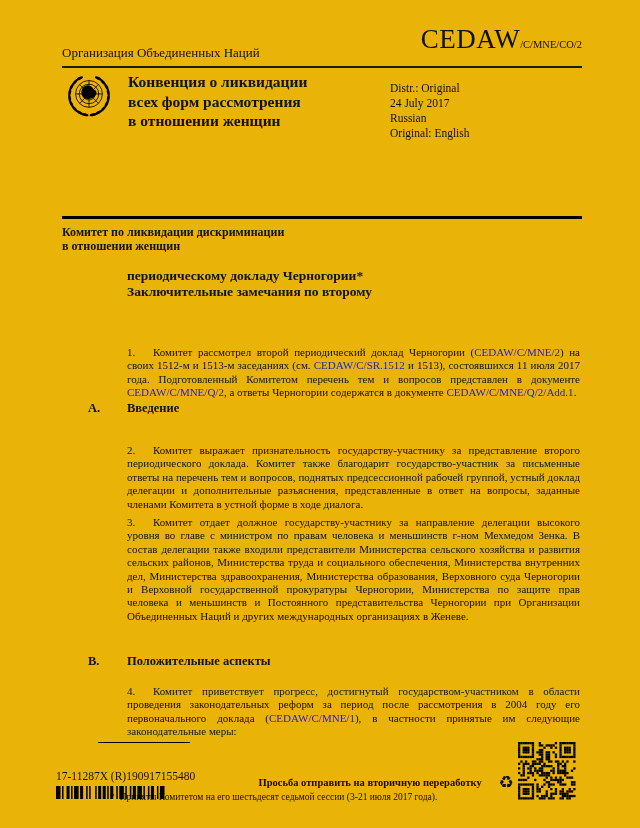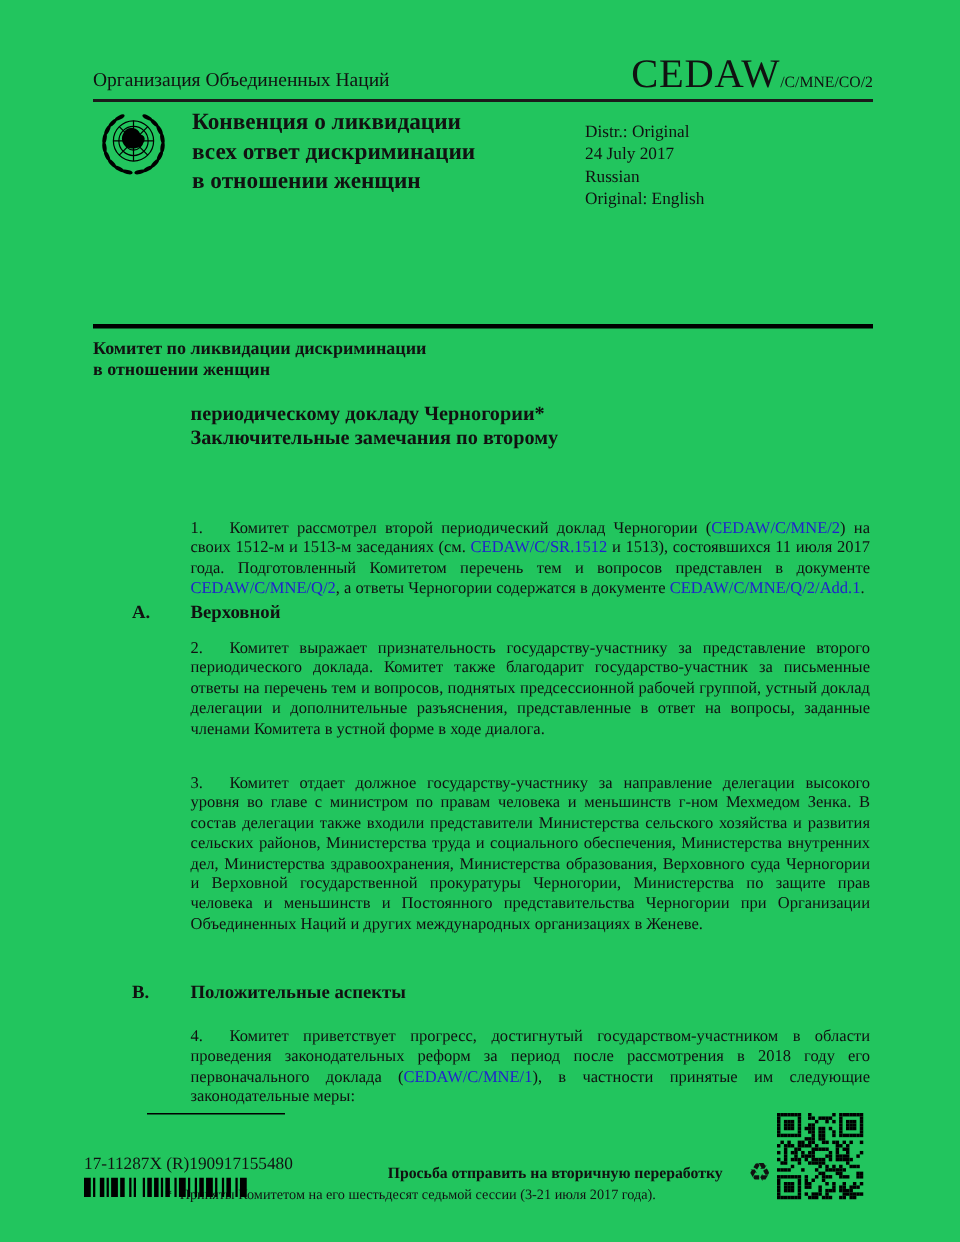--- a/index.html
+++ b/index.html
@@ -1,40 +1,40 @@
 <!DOCTYPE html>
 <html lang="ru" style="--link-color: #2222cc;"><head>
 <meta charset="utf-8">
 <style>
   html,body{margin:0;padding:0;background:#fff;}
   .page{
-    position:relative;width:640px;height:828px;background:#22c55e;overflow:hidden;
+    position:relative;width:640px;height:828px;background:#eab308;overflow:hidden;
     font-family:"Liberation Serif","DejaVu Serif",serif;color:#111;
   }
   .abs{position:absolute;}
 
   
   .org-name{left:62px;top:45px;font-size:13px;}
-  .doc-symbol{right:58px;top:34px;white-space:nowrap;}
+  .doc-symbol{right:58px;top:24px;white-space:nowrap;}
   .sym-main{font-size:27px;letter-spacing:0.5px;}
   .sym-suffix{font-size:10.5px;}
   .rule-top{left:62px;right:58px;top:66px;height:2px;background:#1b1b1b;}
 
   .emblem{left:63px;top:72px;width:52px;height:52px;}
   .conv-title{left:128px;top:72px;font-weight:bold;font-size:15.5px;line-height:19.5px;}
   .distr{left:390px;top:81px;font-size:11.5px;line-height:15px;}
 
   .rule-thick{left:62px;right:58px;top:216px;height:3px;background:#000;}
   .committee{left:62px;top:226px;font-weight:bold;font-size:12px;line-height:13.5px;}
 
   .doc-title{left:127px;top:268px;font-weight:bold;font-size:13.5px;line-height:16px;}
 
   .para{left:127px;width:453px;text-align:justify;font-size:11px;line-height:13.4px;}
   .para-num{display:inline-block;min-width:26px;}
-  .p1{top:312px;margin-top:34px;} .p2{top:426px;} .p3{top:516px;} .p4{top:685px;}
+  .p1{top:312px;margin-top:34px;} .p2{top:444px;} .p3{top:516px;} .p4{top:685px;}
 
   .heading{left:88px;font-weight:bold;font-size:12.5px;}
   .hA{top:401px;} .hB{top:654px;}
   .h-letter{display:inline-block;width:39px;}
 
   .doc-link{color:var(--link-color,#2222cc);text-decoration:none;}
 
   .footnote-rule{left:98px;top:742px;width:92px;height:1px;background:#000;}
   .footnote{left:110px;top:747px;font-size:9.5px;width:400px;margin-top:45px;}
   .fn-marker{margin-right:5px;}
@@ -88,21 +88,21 @@
           <ellipse cx="55.8" cy="32.3" rx="4.4" ry="1.7" transform="rotate(98.0 55.8 32.3)"></ellipse>
           <ellipse cx="55.7" cy="25.0" rx="4.4" ry="1.7" transform="rotate(80.5 55.7 25.0)"></ellipse>
           <ellipse cx="53.4" cy="18.1" rx="4.4" ry="1.7" transform="rotate(63.0 53.4 18.1)"></ellipse>
           <ellipse cx="49.1" cy="12.2" rx="4.4" ry="1.7" transform="rotate(45.5 49.1 12.2)"></ellipse>
           <ellipse cx="43.3" cy="7.8" rx="4.4" ry="1.7" transform="rotate(28.0 43.3 7.8)"></ellipse>
         </g>
     </svg>
   </div>
   <div class="abs conv-title">
     <div>Конвенция о ликвидации</div>
-    <div>всех ответ дискриминации</div>
+    <div>всех форм рассмотрения</div>
     <div>в отношении женщин</div>
   </div>
   <div class="abs distr">
     <div>Distr.: Original</div>
     <div>24 July 2017</div>
     <div>Russian</div>
     <div>Original: English</div>
   </div>
 
   <div class="abs rule-thick"></div>
@@ -114,37 +114,37 @@
   <div class="abs doc-title">
     <div>периодическому докладу Черногории*</div>
     <div>Заключительные замечания по второму</div>
   </div>
 
   <div class="abs para p1">
     <span class="para-num">1.</span><span><span>Комитет рассмотрел второй периодический доклад Черногории (</span><a class="doc-link" href="#">CEDAW/C/MNE/2</a><span>) на своих 1512-м и 1513-м заседаниях (см. </span><a class="doc-link" href="#">CEDAW/C/SR.1512</a><span> и 1513), состоявшихся 11 июля 2017 года. Подготовленный Комитетом перечень тем и вопросов представлен в документе </span><a class="doc-link" href="#">CEDAW/C/MNE/Q/2</a><span>, а ответы Черногории содержатся в документе </span><a class="doc-link" href="#">CEDAW/C/MNE/Q/2/Add.1</a><span>.</span></span>
   </div>
 
   <div class="abs heading hA">
-    <span class="h-letter">A.</span><span>Верховной</span>
+    <span class="h-letter">A.</span><span>Введение</span>
   </div>
 
   <div class="abs para p2">
     <span class="para-num">2.</span><span>Комитет выражает признательность государству-участнику за представление второго периодического доклада. Комитет также благодарит государство-участник за письменные ответы на перечень тем и вопросов, поднятых предсессионной рабочей группой, устный доклад делегации и дополнительные разъяснения, представленные в ответ на вопросы, заданные членами Комитета в устной форме в ходе диалога.</span>
   </div>
 
   <div class="abs para p3">
     <span class="para-num">3.</span><span>Комитет отдает должное государству-участнику за направление делегации высокого уровня во главе с министром по правам человека и меньшинств г-ном Мехмедом Зенка. В состав делегации также входили представители Министерства сельского хозяйства и развития сельских районов, Министерства труда и социального обеспечения, Министерства внутренних дел, Министерства здравоохранения, Министерства образования, Верховного суда Черногории и Верховной государственной прокуратуры Черногории, Министерства по защите прав человека и меньшинств и Постоянного представительства Черногории при Организации Объединенных Наций и других международных организациях в Женеве.</span>
   </div>
 
   <div class="abs heading hB">
     <span class="h-letter">B.</span><span>Положительные аспекты</span>
   </div>
 
   <div class="abs para p4">
-    <span class="para-num">4.</span><span><span>Комитет приветствует прогресс, достигнутый государством-участником в области проведения законодательных реформ за период после рассмотрения в 2018 году его первоначального доклада (</span><a class="doc-link" href="#">CEDAW/C/MNE/1</a><span>), в частности принятые им следующие законодательные меры:</span></span>
+    <span class="para-num">4.</span><span><span>Комитет приветствует прогресс, достигнутый государством-участником в области проведения законодательных реформ за период после рассмотрения в 2004 году его первоначального доклада (</span><a class="doc-link" href="#">CEDAW/C/MNE/1</a><span>), в частности принятые им следующие законодательные меры:</span></span>
   </div>
 
   <div class="abs footnote-rule"></div>
   <div class="abs footnote">
     <span class="fn-marker">*</span><span>Приняты Комитетом на его шестьдесят седьмой сессии (3-21 июля 2017 года).</span>
   </div>
 
   <div class="abs job-line">
     <span>17-11287X (R)</span><span>190917</span><span>155480</span>
   </div>

